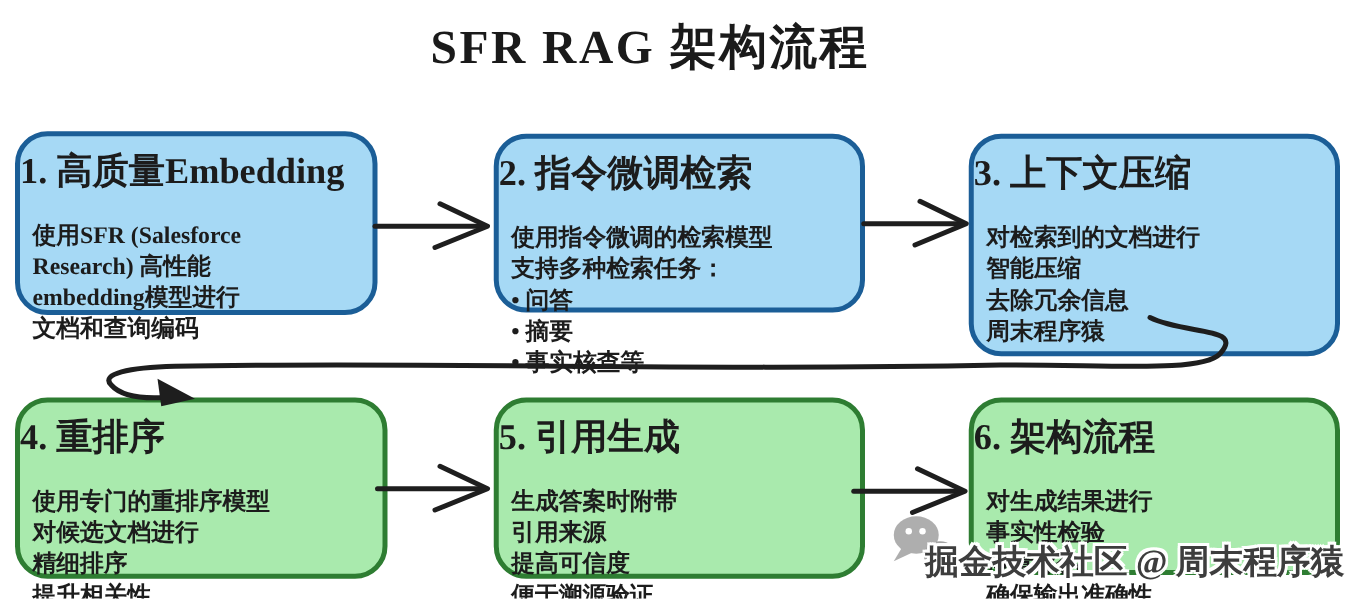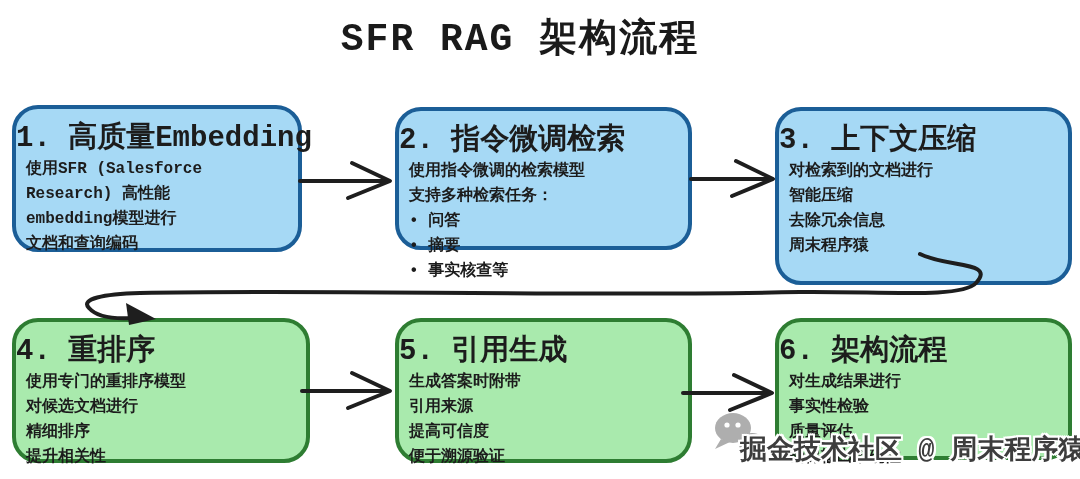--- a/index.html
+++ b/index.html
@@ -1,21 +1,21 @@
 <!DOCTYPE html>
 <html style="--background: #ffffff; --blue-fill: #a6d9f5; --blue-border: #1b5e97; --green-fill: #a9eaad; --green-border: #2e7d32; --arrow: #1e1e1e; --ink: #1c1c1c;"><head>
 <meta charset="utf-8">
 <style>
   html,body{margin:0;padding:0;background:#fff;}
   #canvas{
     position:relative;
     width:1080px;height:479px;
     background:var(--background,#ffffff);
     overflow:hidden;
-    font-family:Liberation Mono, monospace;
+    font-family:Liberation Serif, serif;
     color:#1c1c1c;
   }
   .diagram-title{
     position:absolute;left:0;top:12px;width:1040px;
     text-align:center;
     font-size:38px;font-weight:bold;letter-spacing:2px;
     color:#1a1a1a;
   }
   .box{
     position:absolute;
@@ -24,23 +24,23 @@
     box-sizing:border-box;
   }
   .box.blue{background:var(--blue-fill,#a6d9f5);border-color:var(--blue-border,#1b5e97);}
   .box.green{background:var(--green-fill,#a9eaad);border-color:var(--green-border,#2e7d32);}
   .box-heading{
     margin-top:8px;
     font-size:29px;font-weight:bold;
     white-space:nowrap;
   }
   .box-body{
-    margin-top:0;
+    margin-top:19px;
     padding:0 10px;
-    font-size:16px;line-height:25px;font-weight:600;
+    font-size:19px;line-height:25px;font-weight:600;
     white-space:pre-line;
   }
   #arrow-layer{
     position:absolute;left:0;top:0;width:1080px;height:479px;
     pointer-events:none;
   }
   .wm-back{
     position:absolute;left:760px;top:412px;
     font-size:32px;font-weight:bold;letter-spacing:2px;
     color:#9a9a9a;opacity:.45;

